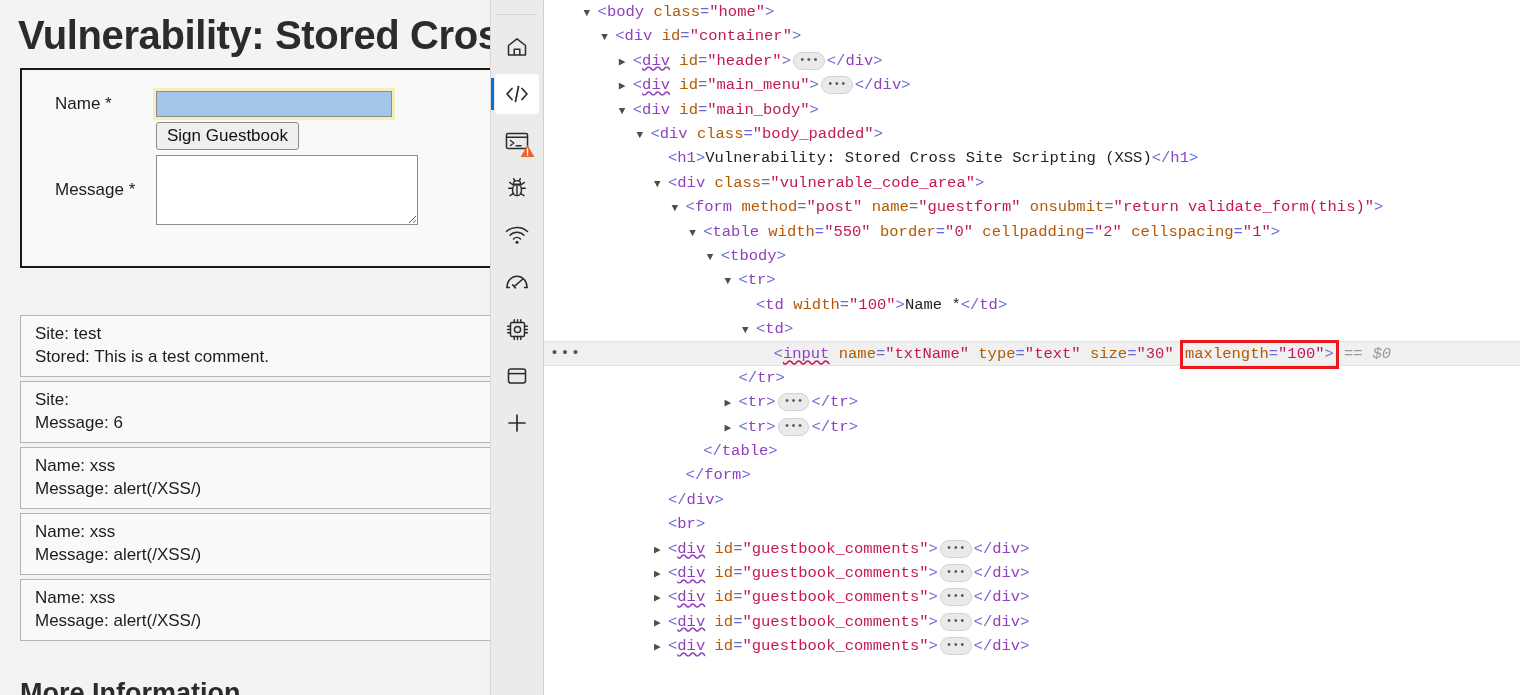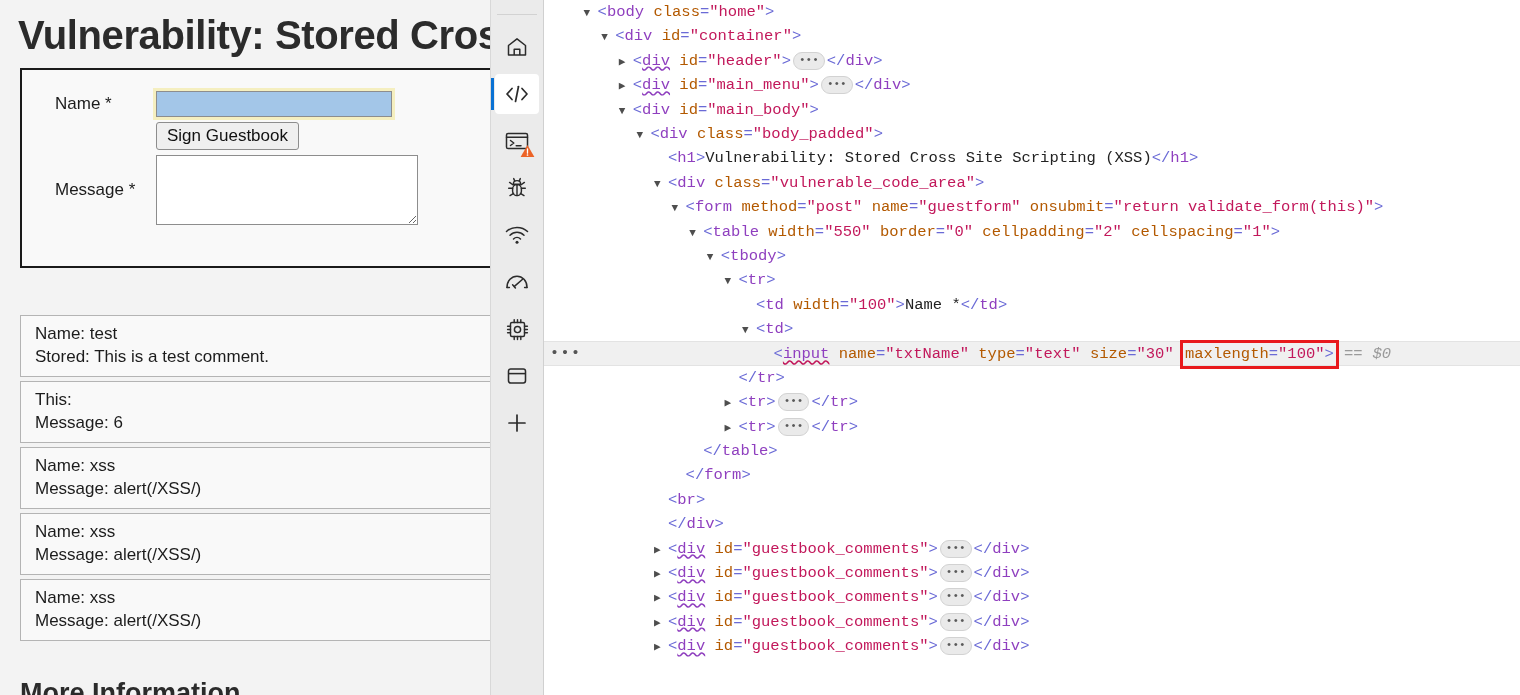--- a/index.html
+++ b/index.html
@@ -243,25 +243,25 @@
               <textarea class="msg-input" style=""></textarea>
             </td>
           </tr>
         </tbody>
       </table>
     </div>
 
 
     <div class="comments" id="comments-list">
         <div class="comment">
-          <div>Name: test</div>
+          <div>Site: test</div>
           <div>Stored: This is a test comment.</div>
         </div>
         <div class="comment">
-          <div>This:</div>
+          <div>Site:</div>
           <div>Message: 6</div>
         </div>
         <div class="comment">
           <div>Name: xss</div>
           <div>Message: alert(/XSS/)</div>
         </div>
         <div class="comment">
           <div>Name: xss</div>
           <div>Message:  alert(/XSS/)</div>
         </div>
@@ -395,22 +395,22 @@
       <div class="dom-line"><span class="ind" style="width:162.8px"></span><span class="tw open"></span><span class="br">&lt;</span><span class="tag">tbody</span><span class="br">&gt;</span></div>
       <div class="dom-line"><span class="ind" style="width:180.4px"></span><span class="tw open"></span><span class="br">&lt;</span><span class="tag">tr</span><span class="br">&gt;</span></div>
       <div class="dom-line"><span class="ind" style="width:198px"></span><span class="tw none"></span><span class="br">&lt;</span><span class="tag">td</span> <span class="att">width</span><span class="br">=</span><span class="val">"100"</span><span class="br">&gt;</span><span class="txt">Name *</span><span class="br">&lt;/</span><span class="tag">td</span><span class="br">&gt;</span></div>
       <div class="dom-line"><span class="ind" style="width:198px"></span><span class="tw open"></span><span class="br">&lt;</span><span class="tag">td</span><span class="br">&gt;</span></div>
       <div class="dom-line selected"><span class="row-dots">•••</span><span class="ind" style="width:215.60000000000002px"></span><span class="tw none"></span><span class="br">&lt;</span><span class="tag squiggle">input</span> <span class="att">name</span><span class="br">=</span><span class="val">"txtName"</span> <span class="att">type</span><span class="br">=</span><span class="val">"text"</span> <span class="att">size</span><span class="br">=</span><span class="val">"30"</span> <span class="red-box"><span class="att">maxlength</span><span class="br">=</span><span class="val">"100"</span><span class="br">&gt;</span></span><span class="eqeq">==</span><span class="dollar">$0</span></div>
       <div class="dom-line"><span class="ind" style="width:180.4px"></span><span class="tw none"></span><span class="br">&lt;/</span><span class="tag">tr</span><span class="br">&gt;</span></div>
       <div class="dom-line"><span class="ind" style="width:180.4px"></span><span class="tw closed"></span><span class="br">&lt;</span><span class="tag">tr</span><span class="br">&gt;</span><span class="ellipsis-badge">•••</span><span class="br">&lt;/</span><span class="tag">tr</span><span class="br">&gt;</span></div>
       <div class="dom-line"><span class="ind" style="width:180.4px"></span><span class="tw closed"></span><span class="br">&lt;</span><span class="tag">tr</span><span class="br">&gt;</span><span class="ellipsis-badge">•••</span><span class="br">&lt;/</span><span class="tag">tr</span><span class="br">&gt;</span></div>
       <div class="dom-line"><span class="ind" style="width:145.20000000000002px"></span><span class="tw none"></span><span class="br">&lt;/</span><span class="tag">table</span><span class="br">&gt;</span></div>
       <div class="dom-line"><span class="ind" style="width:127.60000000000001px"></span><span class="tw none"></span><span class="br">&lt;/</span><span class="tag">form</span><span class="br">&gt;</span></div>
+      <div class="dom-line"><span class="ind" style="width:110px"></span><span class="tw none"></span><span class="br">&lt;/</span><span class="tag">div</span><span class="br">&gt;</span></div>
       <div class="dom-line"><span class="ind" style="width:110px"></span><span class="tw none"></span><span class="br">&lt;</span><span class="tag">br</span><span class="br">&gt;</span></div>
-      <div class="dom-line"><span class="ind" style="width:110px"></span><span class="tw none"></span><span class="br">&lt;/</span><span class="tag">div</span><span class="br">&gt;</span></div>
       <div class="dom-line"><span class="ind" style="width:110px"></span><span class="tw closed"></span><span class="br">&lt;</span><span class="tag squiggle2">div</span> <span class="att">id</span><span class="br">=</span><span class="val">"guestbook_comments"</span><span class="br">&gt;</span><span class="ellipsis-badge">•••</span><span class="br">&lt;/</span><span class="tag">div</span><span class="br">&gt;</span></div>
       <div class="dom-line"><span class="ind" style="width:110px"></span><span class="tw closed"></span><span class="br">&lt;</span><span class="tag squiggle2">div</span> <span class="att">id</span><span class="br">=</span><span class="val">"guestbook_comments"</span><span class="br">&gt;</span><span class="ellipsis-badge">•••</span><span class="br">&lt;/</span><span class="tag">div</span><span class="br">&gt;</span></div>
       <div class="dom-line"><span class="ind" style="width:110px"></span><span class="tw closed"></span><span class="br">&lt;</span><span class="tag squiggle2">div</span> <span class="att">id</span><span class="br">=</span><span class="val">"guestbook_comments"</span><span class="br">&gt;</span><span class="ellipsis-badge">•••</span><span class="br">&lt;/</span><span class="tag">div</span><span class="br">&gt;</span></div>
       <div class="dom-line"><span class="ind" style="width:110px"></span><span class="tw closed"></span><span class="br">&lt;</span><span class="tag squiggle2">div</span> <span class="att">id</span><span class="br">=</span><span class="val">"guestbook_comments"</span><span class="br">&gt;</span><span class="ellipsis-badge">•••</span><span class="br">&lt;/</span><span class="tag">div</span><span class="br">&gt;</span></div>
       <div class="dom-line"><span class="ind" style="width:110px"></span><span class="tw closed"></span><span class="br">&lt;</span><span class="tag squiggle2">div</span> <span class="att">id</span><span class="br">=</span><span class="val">"guestbook_comments"</span><span class="br">&gt;</span><span class="ellipsis-badge">•••</span><span class="br">&lt;/</span><span class="tag">div</span><span class="br">&gt;</span></div>
     </div>
 
 </div>
 
 </body></html>

